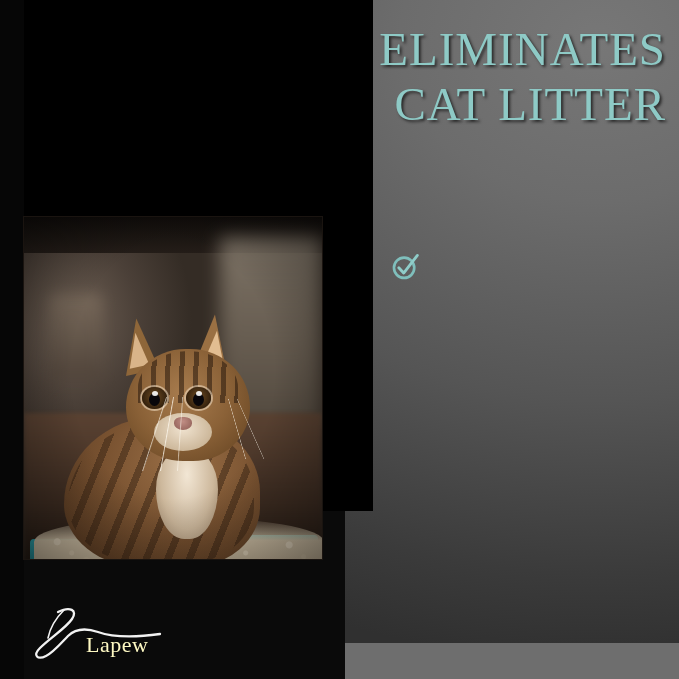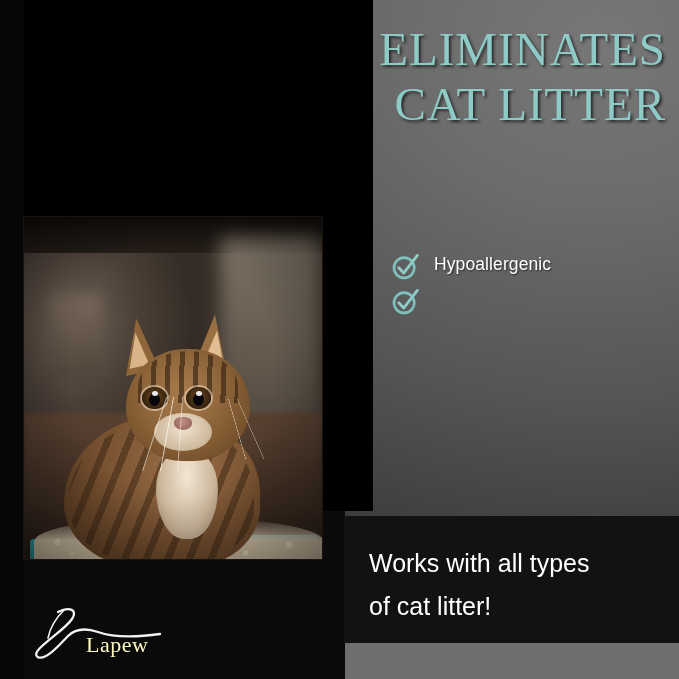--- a/index.html
+++ b/index.html
@@ -337,49 +337,34 @@
     <div class="vignette"></div>
   </div>
 
   <div class="headline">
     <span class="hl-line">ELIMINATES</span>
     <span class="hl-line">CAT LITTER</span>
   </div>
 
   <div class="benefits">
 
-    <div class="benefit-row">
-      <span class="benefit-icon">
-        <svg viewBox="0 0 34 34" width="30" height="30">
-          <circle cx="16" cy="19" r="11.5" fill="none" stroke="#7fbfbc" stroke-width="3"></circle>
-          <path d="M10 19 L15.5 25 L31 5" fill="none" stroke="#8fcdc9" stroke-width="3.2" stroke-linecap="round" stroke-linejoin="round"></path>
-        </svg>
-      </span>
-      <span class="benefit-text">Hypoallergenic</span>
-    </div>
 
 
 
     <div class="benefit-row">
       <span class="benefit-icon">
         <svg viewBox="0 0 34 34" width="30" height="30">
           <circle cx="16" cy="19" r="11.5" fill="none" stroke="#7fbfbc" stroke-width="3"></circle>
           <path d="M10 19 L15.5 25 L31 5" fill="none" stroke="#8fcdc9" stroke-width="3.2" stroke-linecap="round" stroke-linejoin="round"></path>
         </svg>
       </span>
     </div>
 
   </div>
 
-  <div class="callout">
-    <div class="callout-text">
-      <div>Works with all types</div>
-      <div>of cat litter!</div>
-    </div>
-  </div>
 
   <div class="logo">
     <span class="logo-mark">
       <svg width="150" height="58" viewBox="0 0 150 58">
         <path d="M38 8 C50 2, 58 6, 52 15 C46 24, 30 34, 20 44 C12 52, 18 56, 26 52
                  C34 48, 42 38, 48 32 C56 24, 66 24, 78 28 C92 33, 112 34, 140 30" fill="none" stroke="#f2f2f2" stroke-width="2.3" stroke-linecap="round"></path>
         <path d="M44 6 C36 14, 30 24, 28 34" fill="none" stroke="#f2f2f2" stroke-width="1.6" stroke-linecap="round"></path>
       </svg>
     </span>
     <span class="logo-word">Lapew</span>

